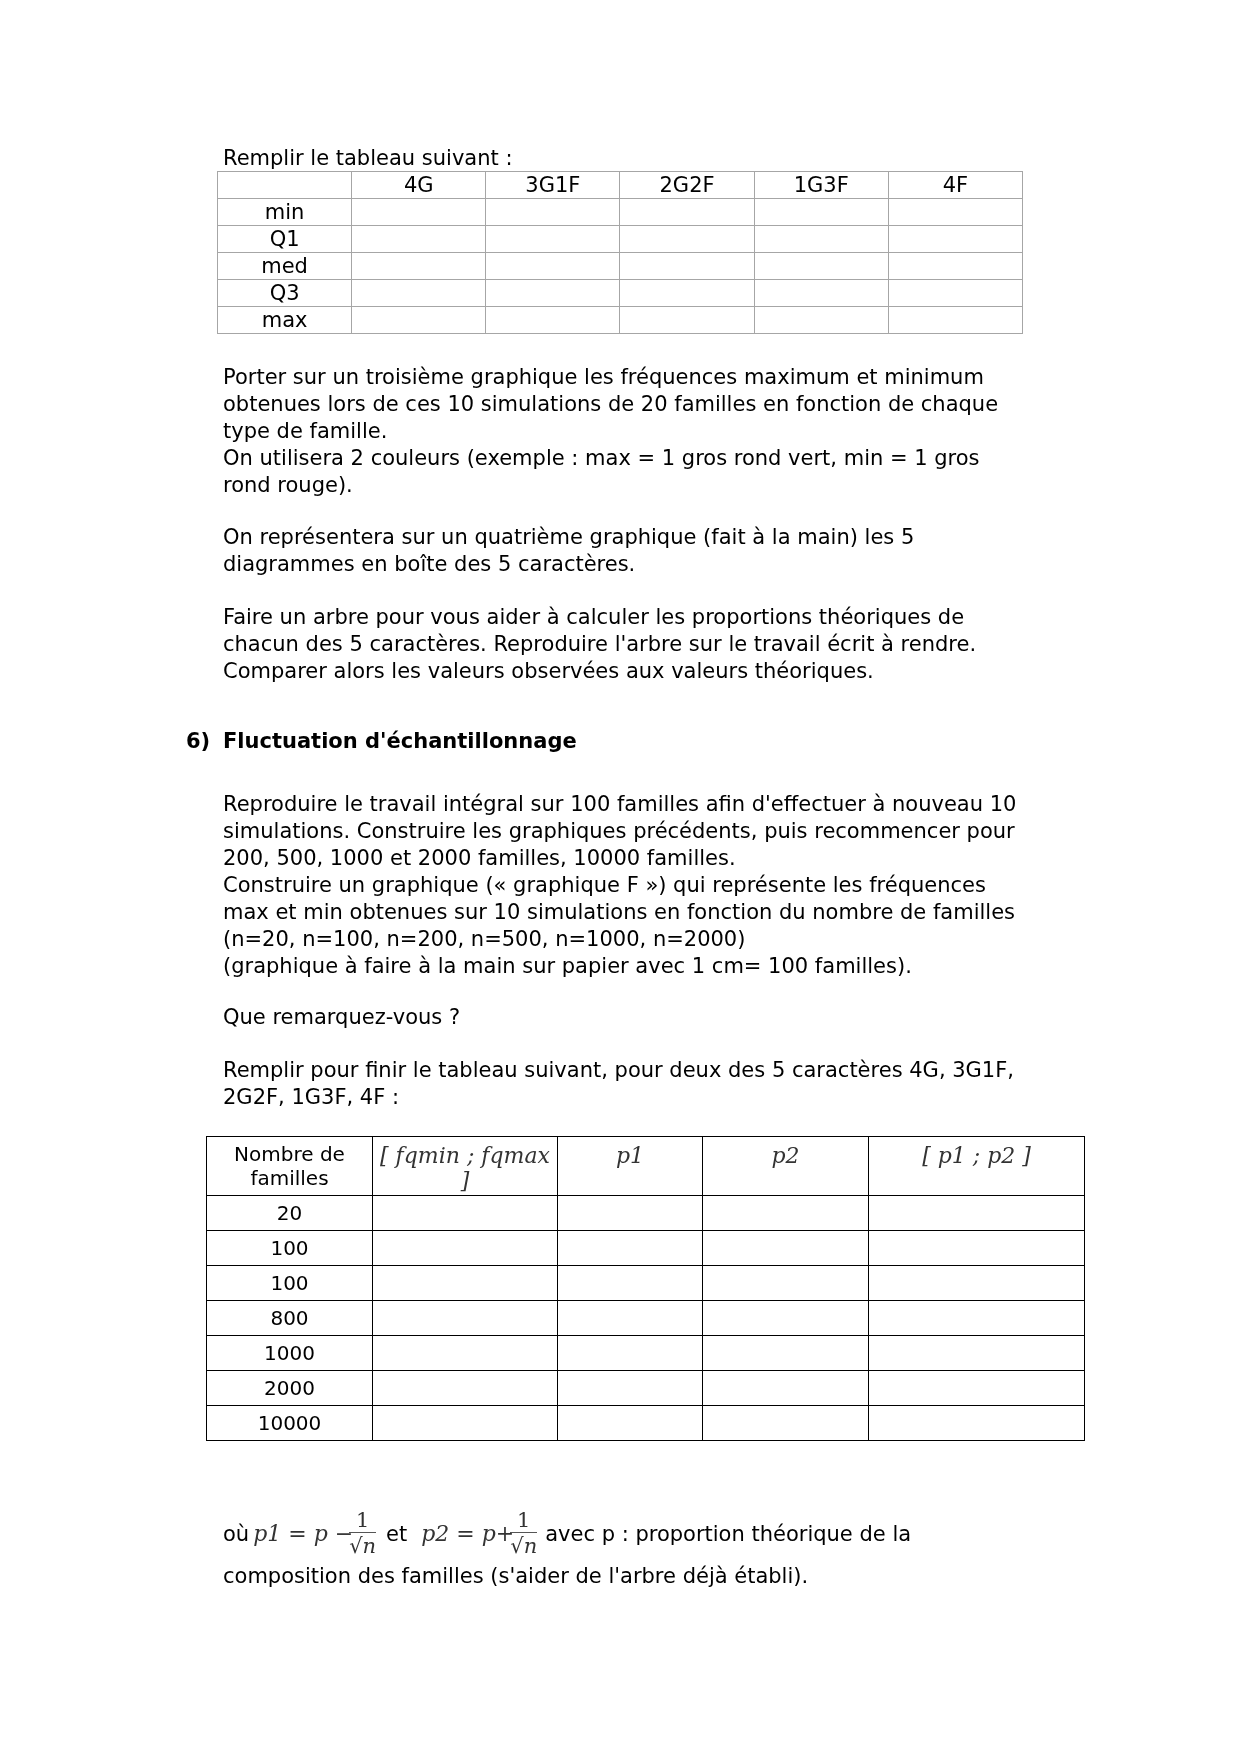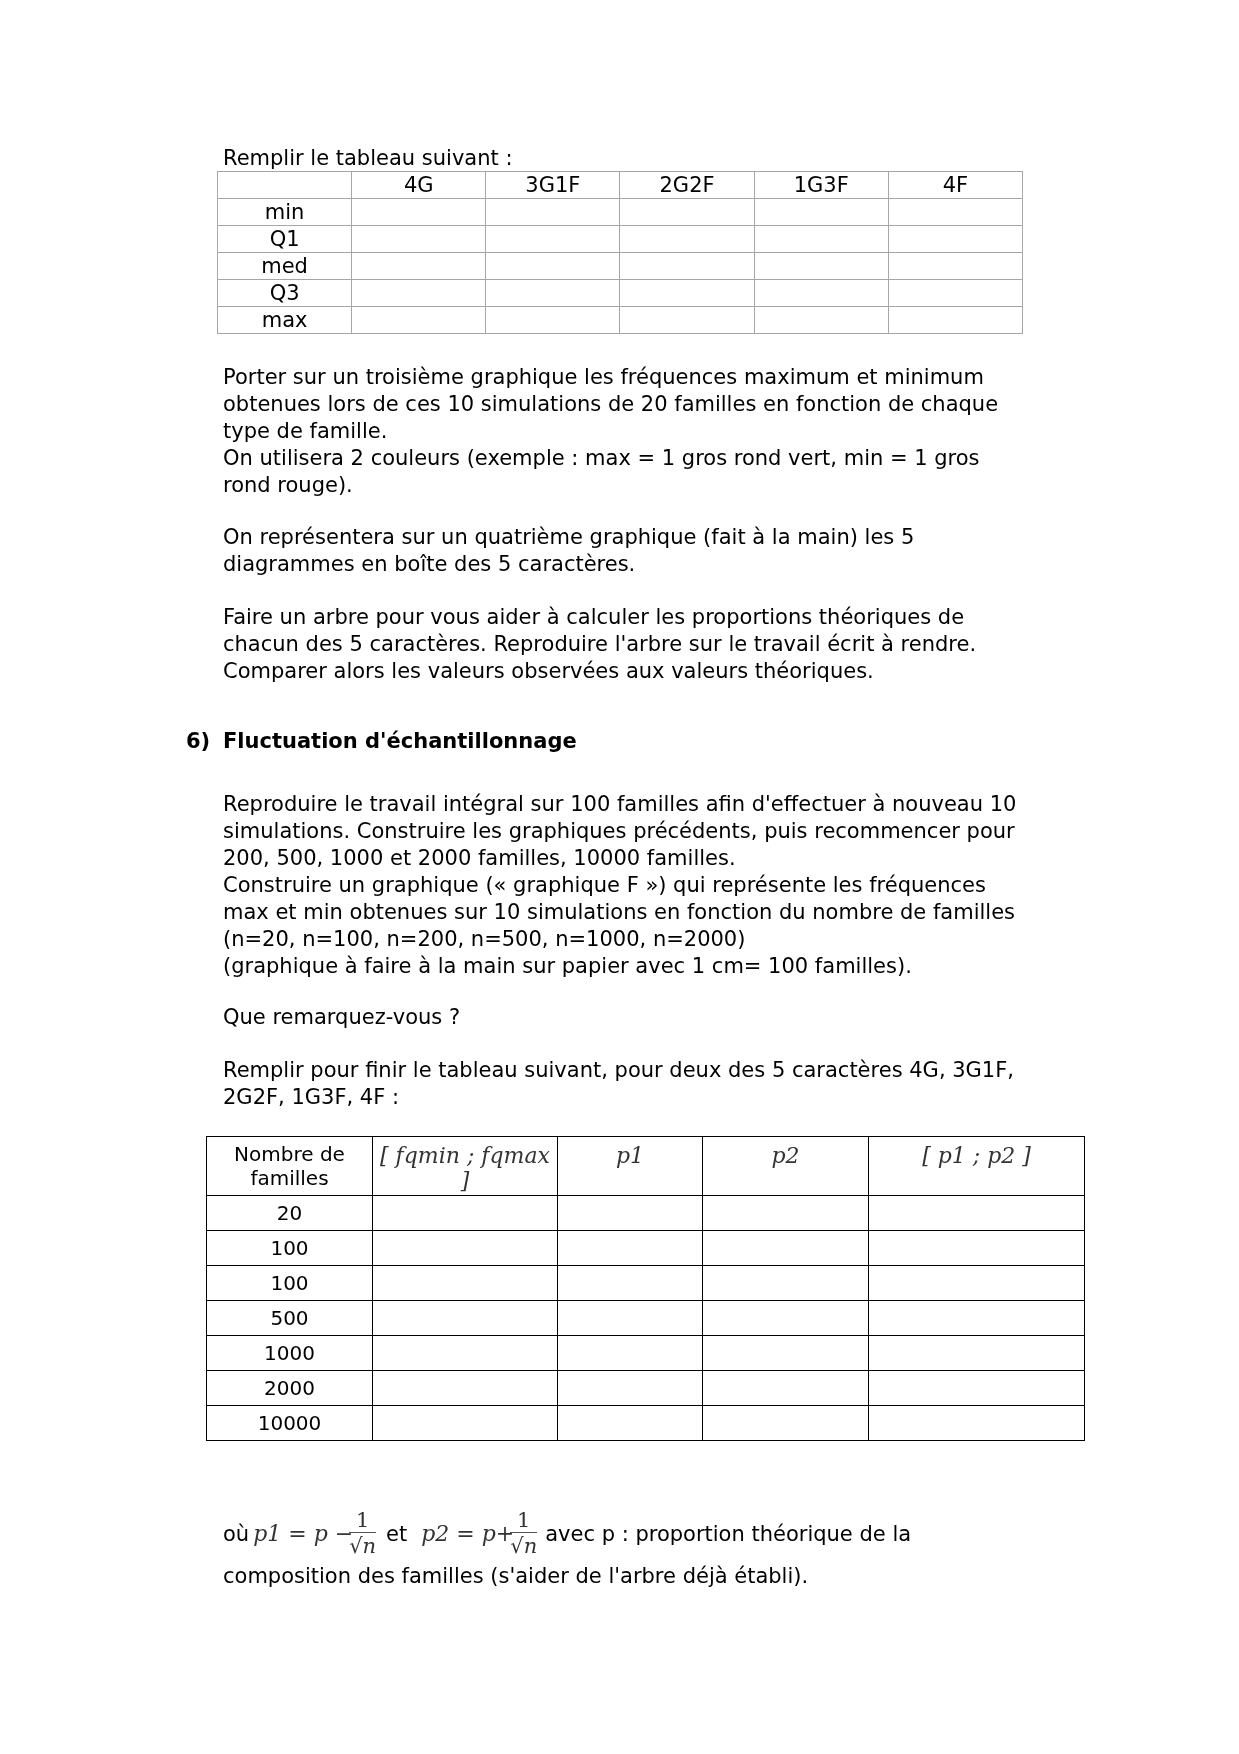--- a/index.html
+++ b/index.html
@@ -134,21 +134,21 @@
         <td></td>
       </tr>
   <tr>
         <td>100</td>
         <td></td>
         <td></td>
         <td></td>
         <td></td>
       </tr>
   <tr>
-        <td>500</td>
+        <td>800</td>
         <td></td>
         <td></td>
         <td></td>
         <td></td>
       </tr>
   <tr>
         <td>1000</td>
         <td></td>
         <td></td>
         <td></td>

